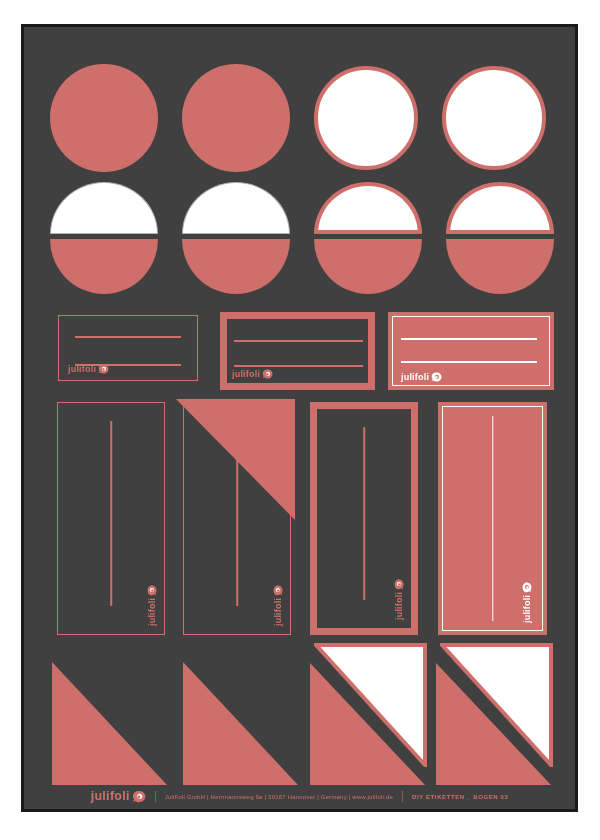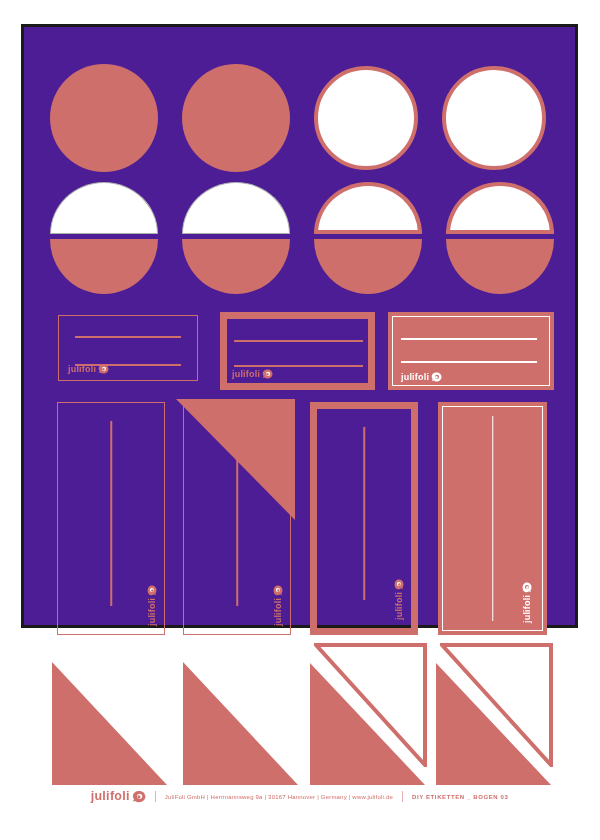--- a/index.html
+++ b/index.html
@@ -6,22 +6,22 @@
   html,body { width:600px; height:840px; }
   body {
     background:#ffffff;
     font-family:"Liberation Sans", sans-serif;
     position:relative;
     overflow:hidden;
     --coral:#CF6F6C;
     --gray:#B0B0B0;
   }
   .frame {
-    position:absolute; left:21px; top:24px; width:557px; height:604px;
-    border:3px solid #1a1a1a; background:#4c1d95;
+    position:absolute; left:21px; top:24px; width:557px; height:788px;
+    border:3px solid #1a1a1a; background:#404040;
   }
   
   .circles-row { position:absolute; left:26px; top:37px; display:flex; gap:24px; align-items:center; }
   .circle { border-radius:50%; flex:0 0 auto; }
   .circle.filled { width:108px; height:108px; background:var(--coral); }
   .circle.outlined { width:104px; height:104px; border:4px solid var(--coral); background:#fff; }
   
   .split-row { position:absolute; left:26px; top:155px; display:flex; gap:24px; }
   .split { width:108px; flex:0 0 auto; }
   .split-top { width:108px; height:52px; border-radius:54px 54px 0 0 / 52px 52px 0 0; background:#fff; }

